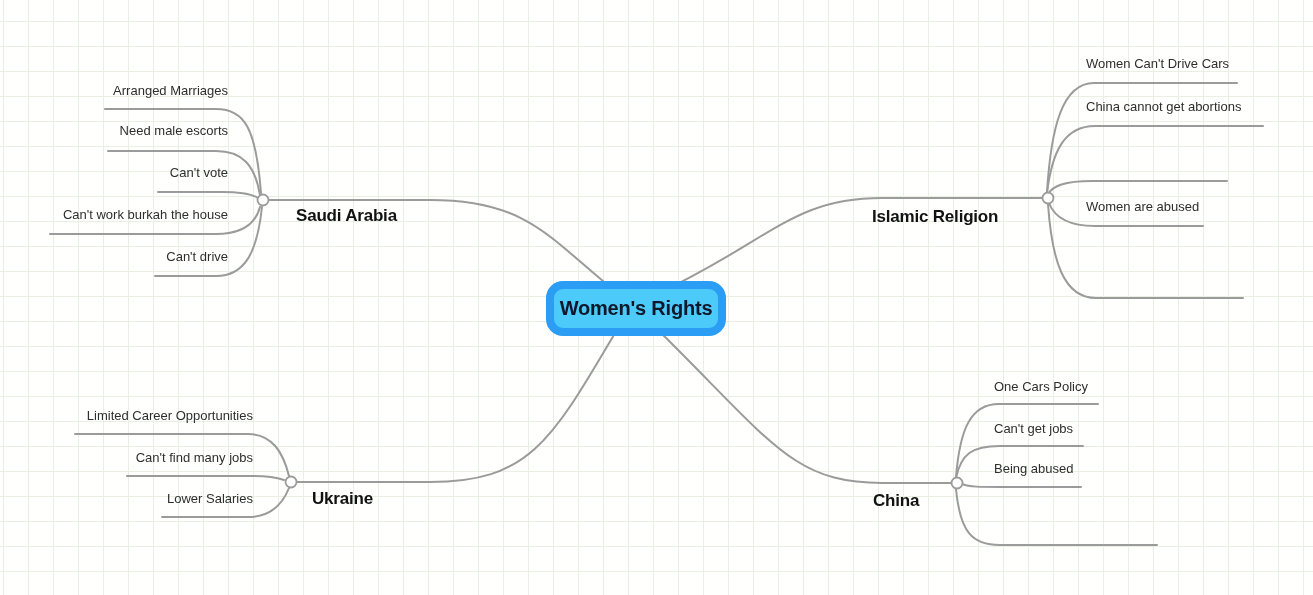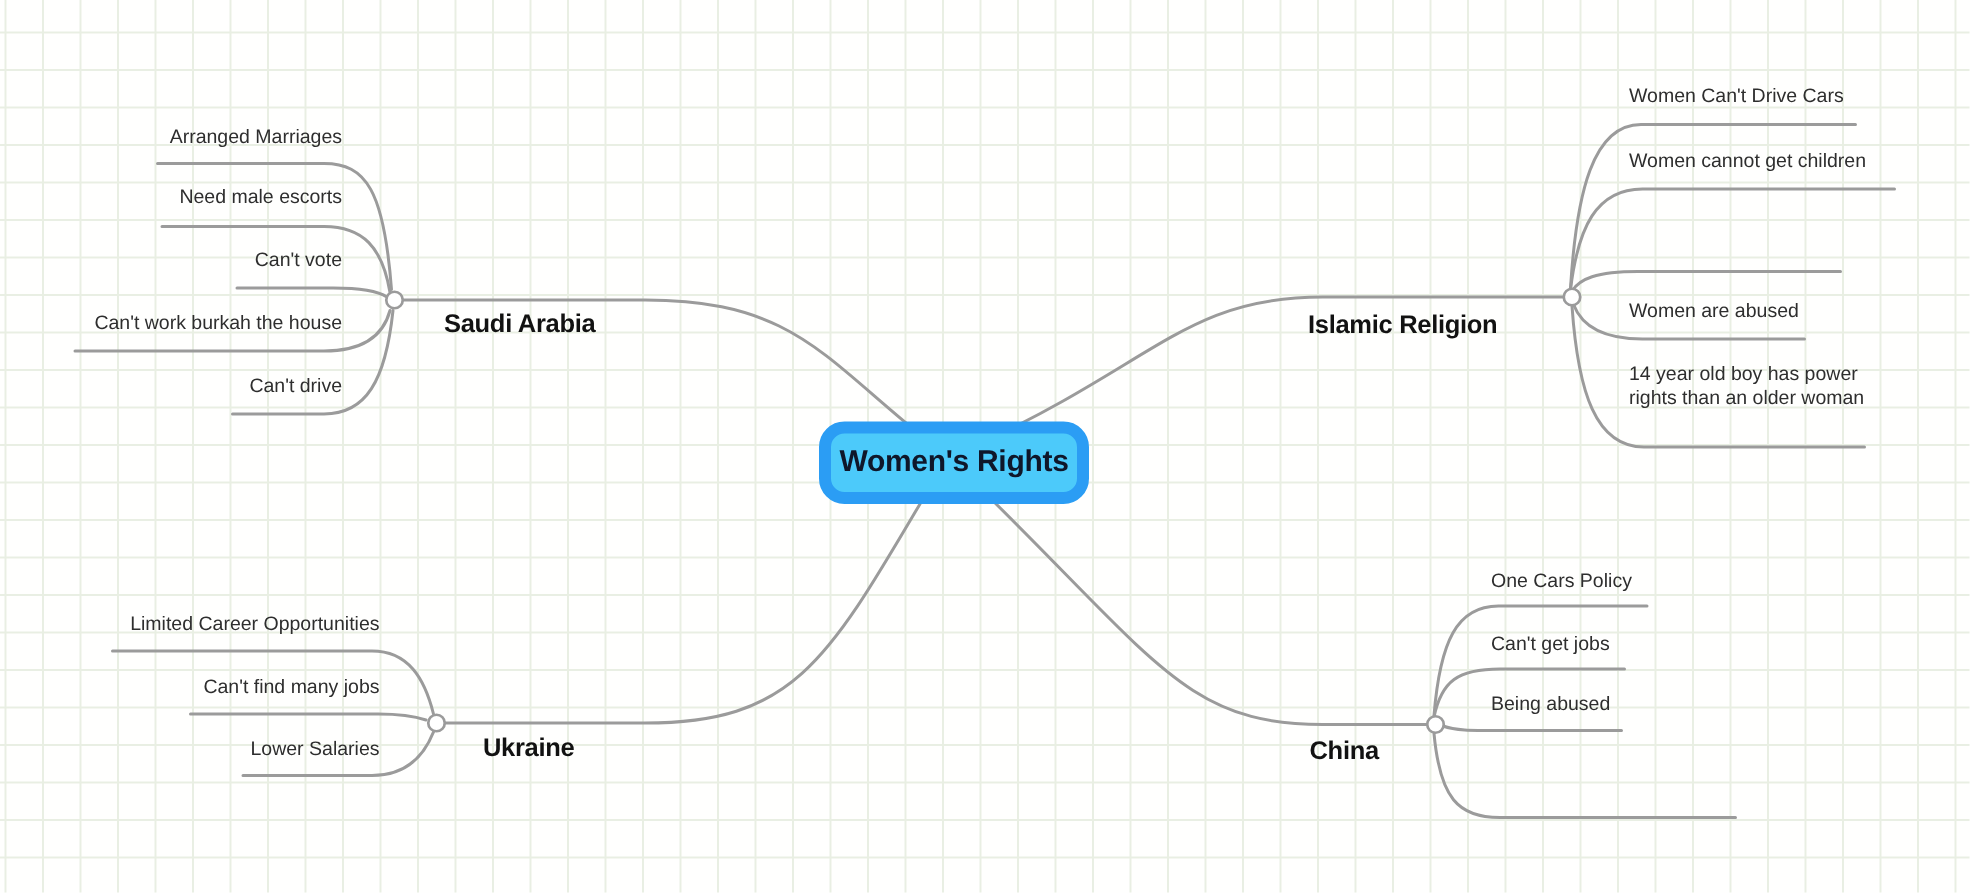--- a/index.html
+++ b/index.html
@@ -72,33 +72,32 @@
     <circle cx="291" cy="482" r="5.5"></circle>
     <circle cx="957" cy="483" r="5.5"></circle>
   </svg>
 
   <div class="root-node">
     <span class="root-text">Women's Rights</span>
   </div>
 
   <div class="branch-label" style="left:296px;top:163px;">Saudi Arabia</div>
   <div class="branch-label" style="left:872px;top:164px;">Islamic Religion</div>
-  <div class="branch-label" style="left:322px;top:446px;text-align:right;">Ukraine</div>
+  <div class="branch-label" style="left:312px;top:446px;text-align:right;">Ukraine</div>
   <div class="branch-label" style="left:873px;top:448px;">China</div>
 
   <div class="label r" style="right:1085px;top:83px;">Arranged Marriages</div>
   <div class="label r" style="right:1085px;top:123px;">Need male escorts</div>
   <div class="label r" style="right:1085px;top:165px;">Can't vote</div>
   <div class="label r" style="right:1085px;top:207px;">Can't work burkah the house</div>
   <div class="label r" style="right:1085px;top:249px;">Can't drive</div>
 
   <div class="label" style="left:1086px;top:56px;">Women Can't Drive Cars</div>
-  <div class="label" style="left:1086px;top:99px;">Women cannot get children</div>
+  <div class="label" style="left:1086px;top:99px;">China cannot get abortions</div>
   <div class="label" style="left:1086px;top:199px;">Women are abused</div>
-  <div class="label wrap" style="left:1086px;top:241px;width:160px;">14 year old boy has power rights than an older woman</div>
 
   <div class="label r" style="right:1060px;top:408px;">Limited Career Opportunities</div>
   <div class="label r" style="right:1060px;top:450px;">Can't find many jobs</div>
   <div class="label r" style="right:1060px;top:491px;">Lower Salaries</div>
 
   <div class="label" style="left:994px;top:379px;">One Cars Policy</div>
   <div class="label" style="left:994px;top:421px;">Can't get jobs</div>
   <div class="label" style="left:994px;top:461px;">Being abused</div>
 
 </div>

